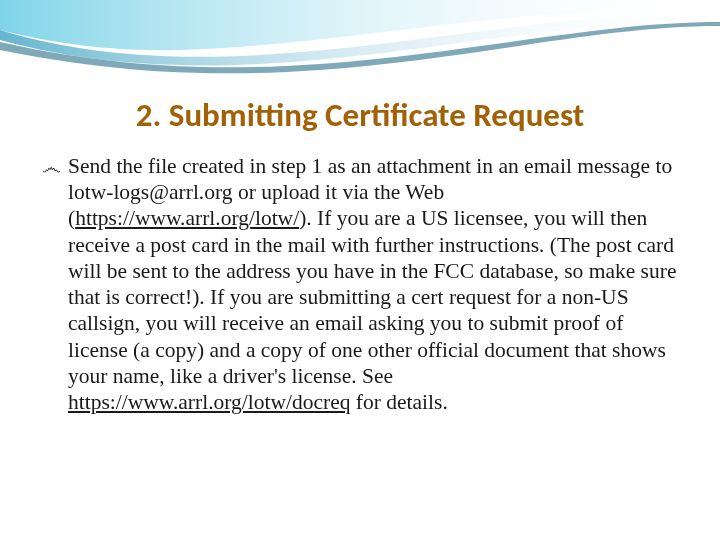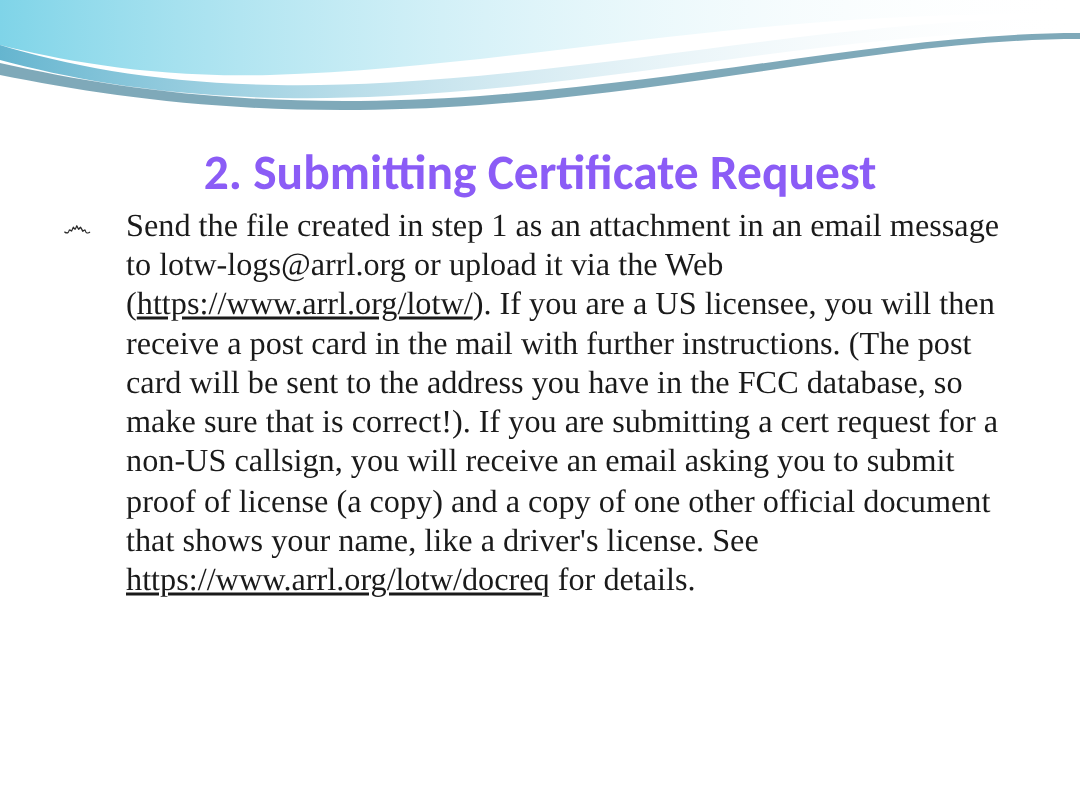--- a/index.html
+++ b/index.html
@@ -18,23 +18,23 @@
     pointer-events: none;
   }
   .content {
     position: relative;
     z-index: 1;
     padding: 95px 40px 30px 40px;
   }
   .title {
     font-size: 33px;
     font-weight: bold;
-    color: #8b5cf6;
+    color: #a16207;
     text-align: center;
-    margin-bottom: 2px;
+    margin-bottom: 18px;
     font-family: "Calibri", "Trebuchet MS", sans-serif;
   }
   .bullet-block {
     display: flex;
     align-items: flex-start;
   }
   .bullet-icon {
     flex: 0 0 auto;
     width: 28px;
     font-size: 20px;
@@ -42,21 +42,20 @@
     color: #2a2a2a;
     text-align: left;
     padding-top: 2px;
     padding-left: 2px;
   }
   .body-text {
     font-size: 21.5px;
     line-height: 1.22;
     color: #1a1a1a;
     font-family: Georgia, 'Times New Roman', serif;
-    margin-left: 16px;
   }
   .link {
     text-decoration: underline;
     color: #1a1a1a;
     cursor: pointer;
   }
 </style>
 </head>
 <body>
 

